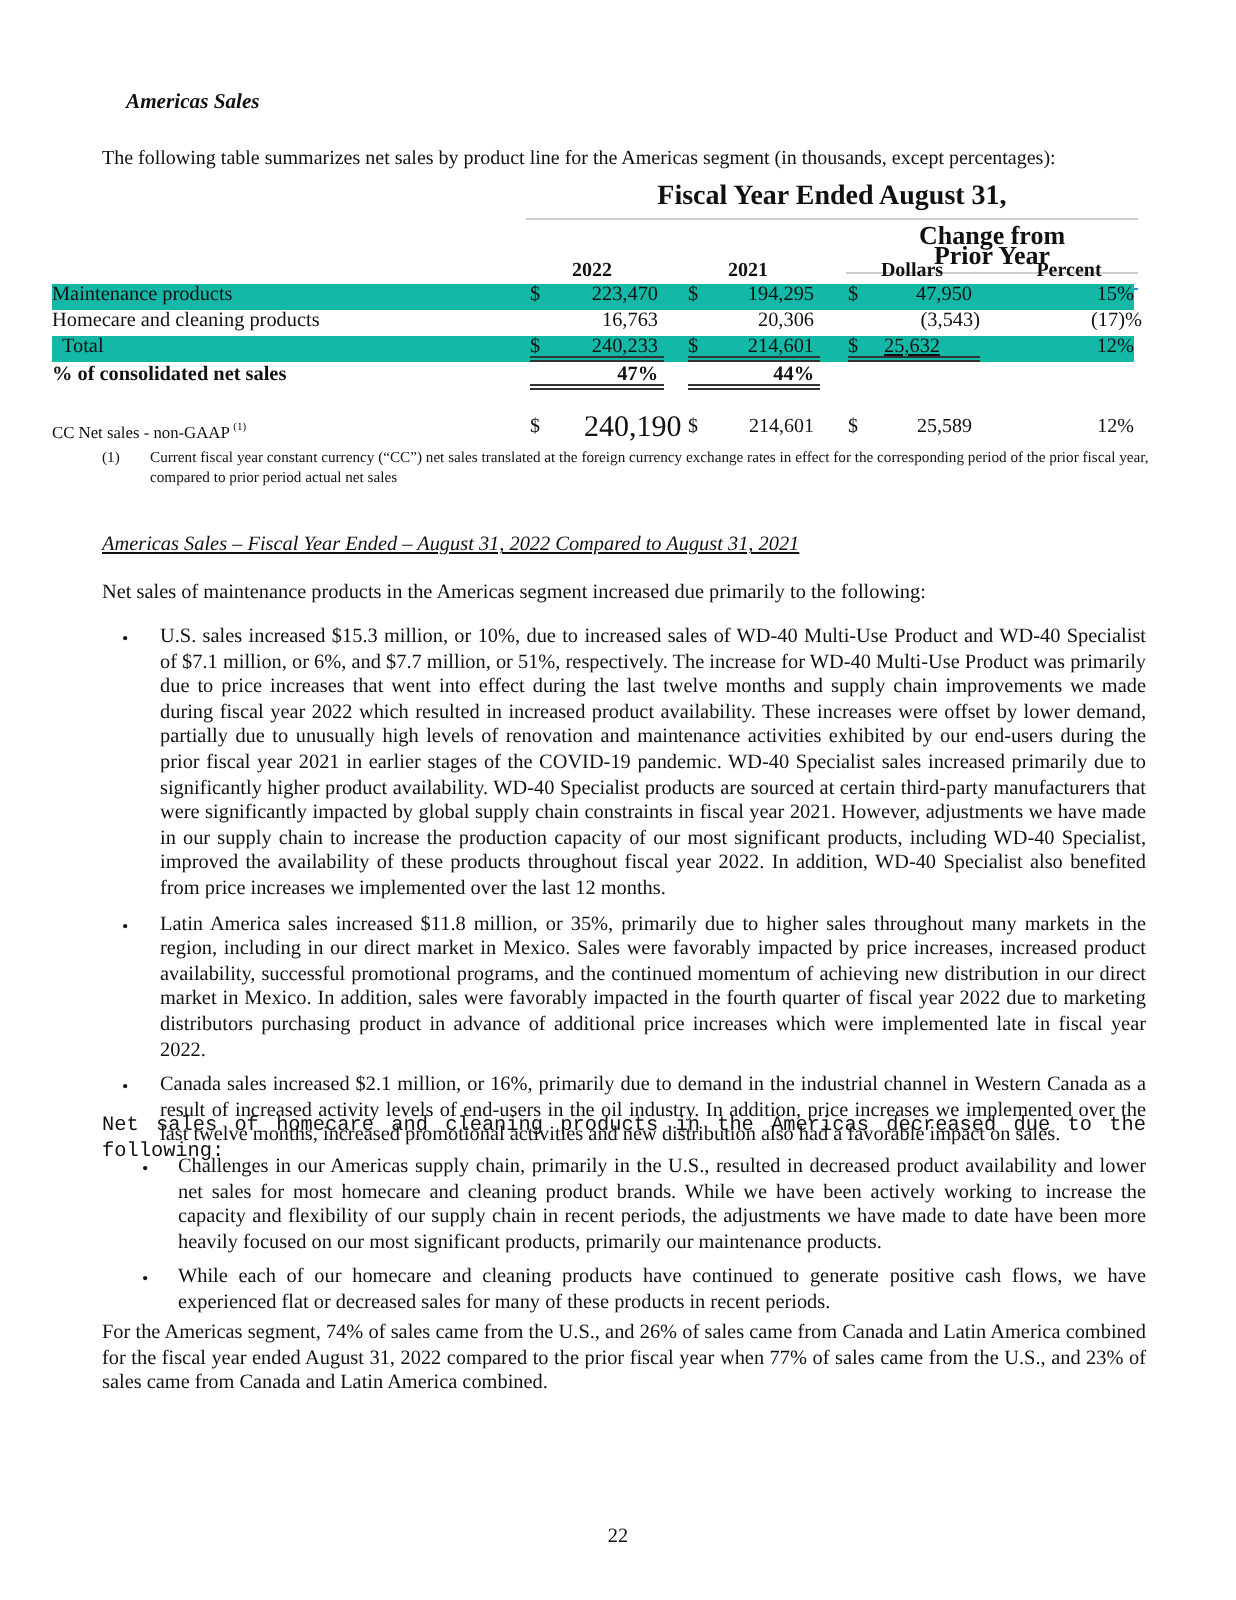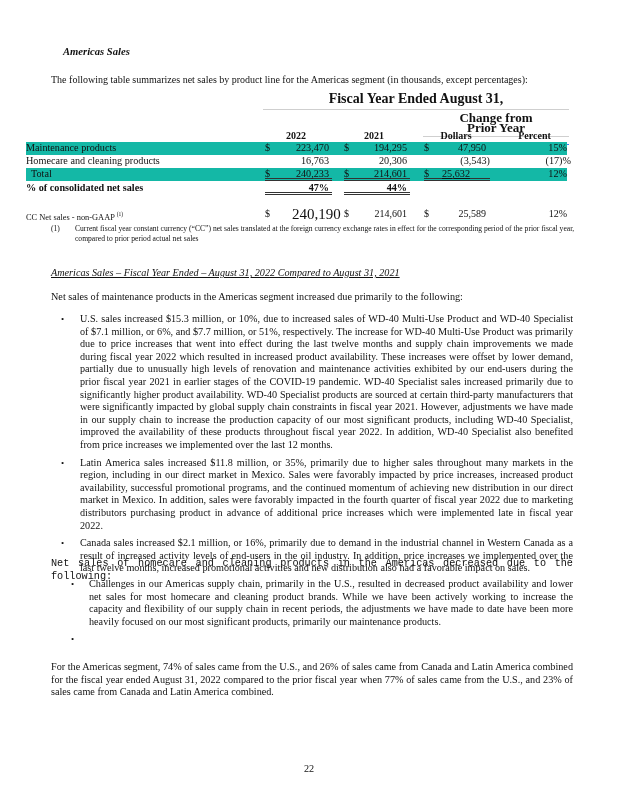--- a/index.html
+++ b/index.html
@@ -181,19 +181,20 @@
 
   <div class="para" style="top:558px;font-family:Liberation Mono, monospace;">Net sales of homecare and cleaning products in the Americas decreased due to the following:</div>
 
   <div class="bullets2" style="top:578px;">
     <div class="bullet">
       <span class="dot">•</span>
       <span>Challenges in our Americas supply chain, primarily in the U.S., resulted in decreased product availability and lower net sales for most homecare and cleaning product brands. While we have been actively working to increase the capacity and flexibility of our supply chain in recent periods, the adjustments we have made to date have been more heavily focused on our most significant products, primarily our maintenance products.</span>
     </div>
     <div class="bullet">
       <span class="dot">•</span>
+      <span>While each of our homecare and cleaning products have continued to generate positive cash flows, we have experienced flat or decreased sales for many of these products in recent periods.</span>
     </div>
   </div>
 
   <div class="para" style="top:661px;">For the Americas segment, 74% of sales came from the U.S., and 26% of sales came from Canada and Latin America combined for the fiscal year ended August 31, 2022 compared to the prior fiscal year when 77% of sales came from the U.S., and 23% of sales came from Canada and Latin America combined.</div>
 
   <div class="page-number">22</div>
 </div>
 
 </body></html>

